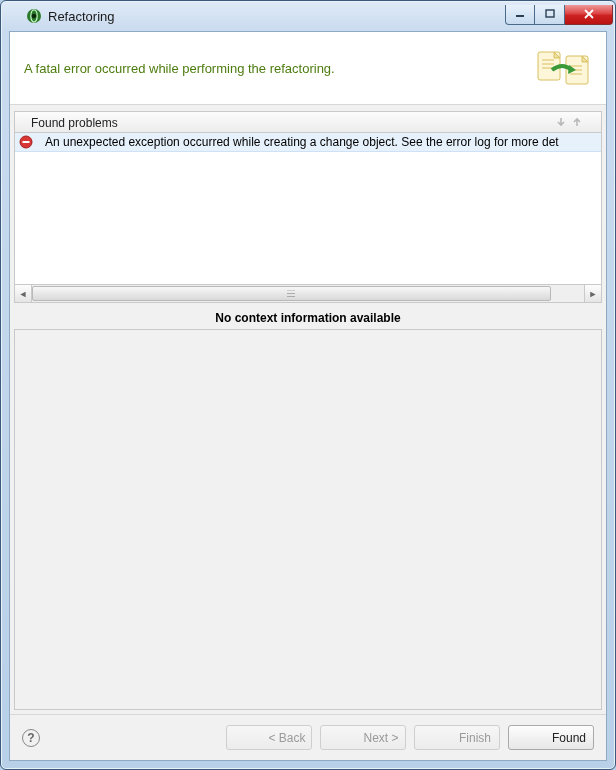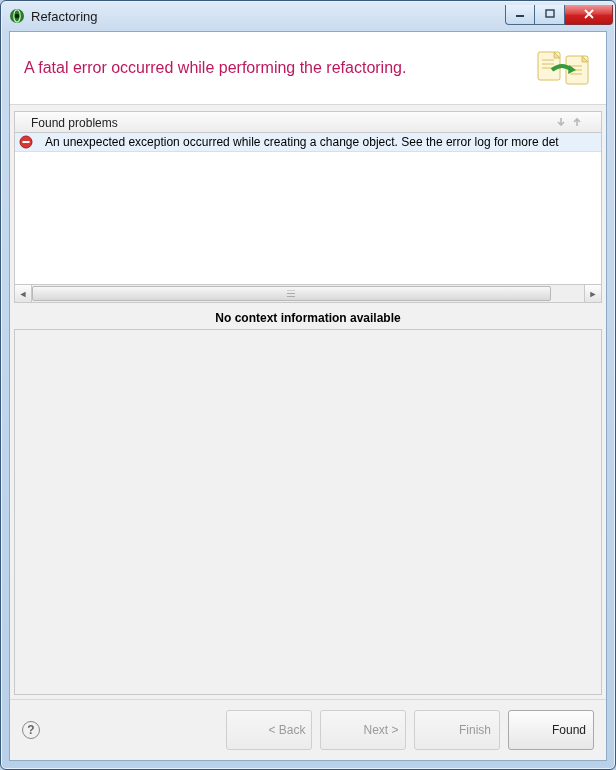--- a/index.html
+++ b/index.html
@@ -19,21 +19,21 @@
     border-radius: 6px;
     background: linear-gradient(to bottom, #dfeaf7 0%, #c9dbef 4%, #b8d0e8 100%);
     display: flex;
     flex-direction: column;
     box-shadow: inset 0 0 0 1px #e9f2fb;
   }
   .titlebar {
     height: 30px;
     display: flex;
     align-items: center;
-    padding: 0 2px 0 8px;
+    padding: 0 2px 0 25px;
     position: relative;
   }
   .title-icon {
     width: 16px; height: 16px;
     margin-right: 6px;
   }
   .title-text {
     color: #1a1a1a;
     font-size: 13px;
     flex: 0 0 auto;
@@ -68,21 +68,21 @@
     flex-direction: column;
     min-height: 0;
   }
   .header {
     background: #fff;
     padding: 16px 14px;
     display: flex;
     align-items: center;
     border-bottom: 1px solid #d8d8d8;
   }
-  .header-text { flex: 1; color: #be185d; font-size: 16px; }
+  .header-text { flex: 1; color: #4d7c0f; font-size: 13px; }
   .header-icon { width: 56px; height: 40px; flex: 0 0 auto; }
 
   .body {
     flex: 1;
     display: flex;
     flex-direction: column;
     min-height: 0;
     padding: 6px 4px 0 4px;
   }
 
@@ -189,21 +189,21 @@
     border-radius: 50%;
     display: flex; align-items: center; justify-content: center;
     color: #666;
     font-size: 12px;
     font-weight: bold;
     background: #f1f1f1;
   }
   .footer .spacer { flex: 1; }
   .btn {
     min-width: 86px;
-    height: 40px;
+    height: 25px;
     border: 1px solid #a9a9a9;
     border-radius: 3px;
     background: linear-gradient(to bottom, #fdfdfd, #e7e7e7);
     font-size: 12px;
     display: flex; align-items: center; justify-content: center;
     color: #222;
     padding-left: 36px;
   }
   .btn.disabled {
     color: #9a9a9a;

